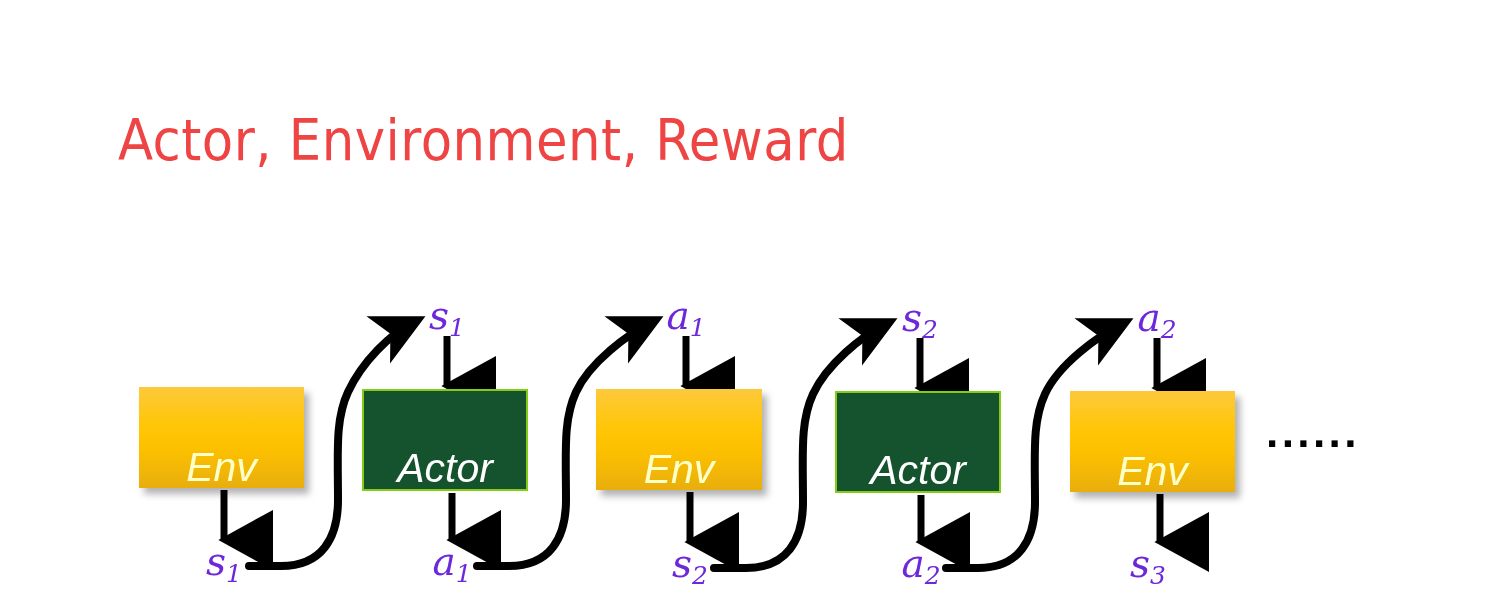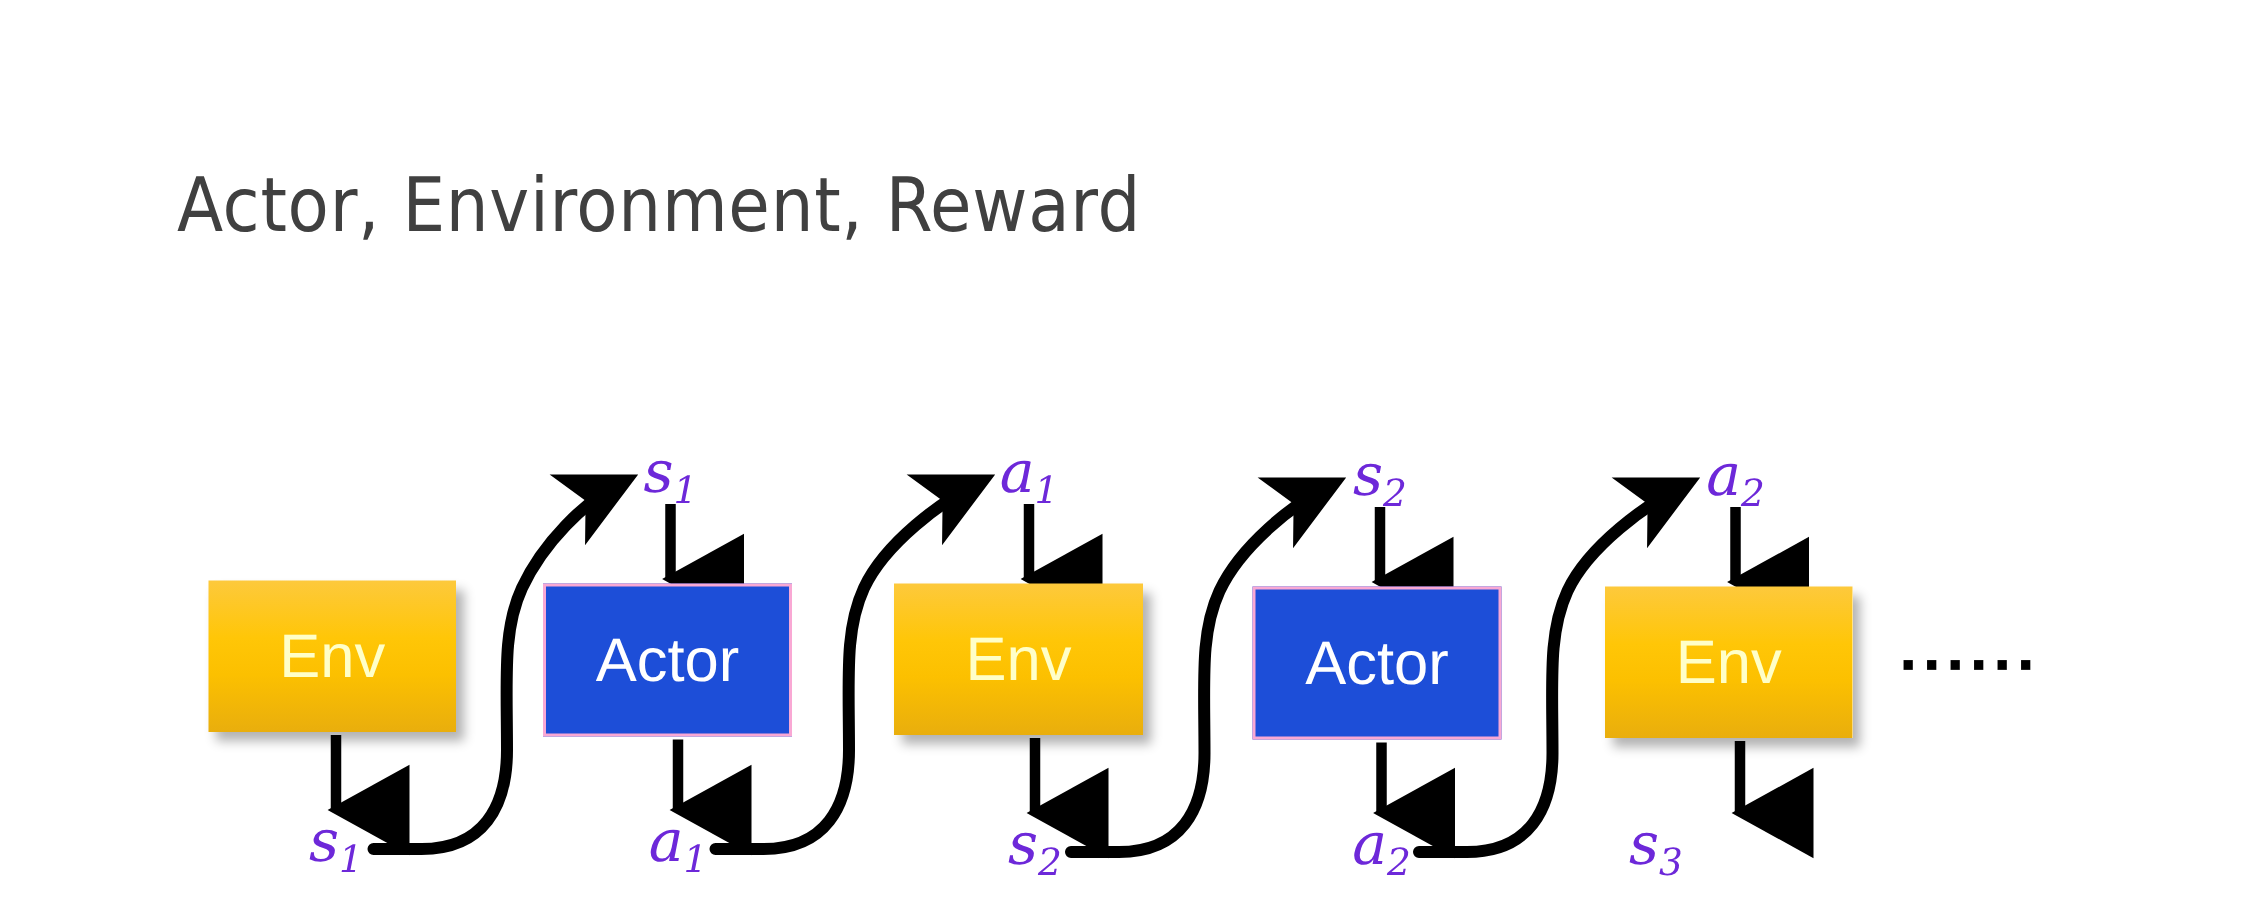--- a/index.html
+++ b/index.html
@@ -18,24 +18,24 @@
     background: #ffffff;
     overflow: hidden;
   }
 
   
   #slide-title {
     position: absolute;
     left: 118px;
     top: 112px;
     font-family: "DejaVu Sans Condensed", "Liberation Sans", sans-serif;
-    font-size: 50px;
+    font-size: 57px;
     font-weight: 300;
     letter-spacing: 0.5px;
-    color: #404040;
+    color: #ef4444;
     white-space: nowrap;
     line-height: 1.0;
   }
 
   
   #diagram {
     position: absolute;
     left: 0;
     top: 0;
     width: 1500px;
@@ -48,38 +48,39 @@
     width: 1500px;
     height: 608px;
     pointer-events: none;
   }
 
   
   .node {
     position: absolute;
     box-sizing: border-box;
     display: flex;
-    align-items: center;
+    align-items: flex-end;
     justify-content: center;
     font-family: "Liberation Sans", sans-serif;
     font-size: 41px;
     font-weight: 400;
     line-height: 1;
     white-space: nowrap;
+    font-style: italic;
   }
   .node-env {
     background: linear-gradient(180deg, #FDC93C 0%, #FFC607 38%, #FCC000 62%, #E9AE0D 100%);
     color: #FFFFC8;
     box-shadow: 5px 6px 7px rgba(0,0,0,0.30);
     border: 0;
   }
   .node-actor {
-    background: #1d4ed8;
+    background: #14532d;
     color: #FFFFFF;
-    border: 2px solid #f9a8d4;
+    border: 2px solid #84cc16;
     box-shadow: none;
   }
 
   
   .mathlabel {
     position: absolute;
     font-family: "DejaVu Serif", "Liberation Serif", serif;
     font-style: italic;
     font-size: 39px;
     color: #6d28d9;
@@ -164,19 +165,19 @@
       </div>
     <div id="label-layer">
         <div class="mathlabel" style="left: 447px; top: 318px;"><span>s</span><sub>1</sub></div>
         <div class="mathlabel" style="left: 686px; top: 318px;"><span>a</span><sub>1</sub></div>
         <div class="mathlabel" style="left: 920px; top: 320px;"><span>s</span><sub>2</sub></div>
         <div class="mathlabel" style="left: 1157px; top: 320px;"><span>a</span><sub>2</sub></div>
         <div class="mathlabel" style="left: 224px; top: 564px;"><span>s</span><sub>1</sub></div>
         <div class="mathlabel" style="left: 452px; top: 564px;"><span>a</span><sub>1</sub></div>
         <div class="mathlabel" style="left: 690px; top: 566px;"><span>s</span><sub>2</sub></div>
         <div class="mathlabel" style="left: 921px; top: 566px;"><span>a</span><sub>2</sub></div>
-        <div class="mathlabel" style="left: 1104px; top: 566px; text-align: center;"><span>s</span><sub>3</sub></div>
+        <div class="mathlabel" style="left: 1148px; top: 566px; text-align: center;"><span>s</span><sub>3</sub></div>
       </div>
 
     <div id="ellipsis">······</div>
   </div>
 
 </div>
 
 </body></html>

